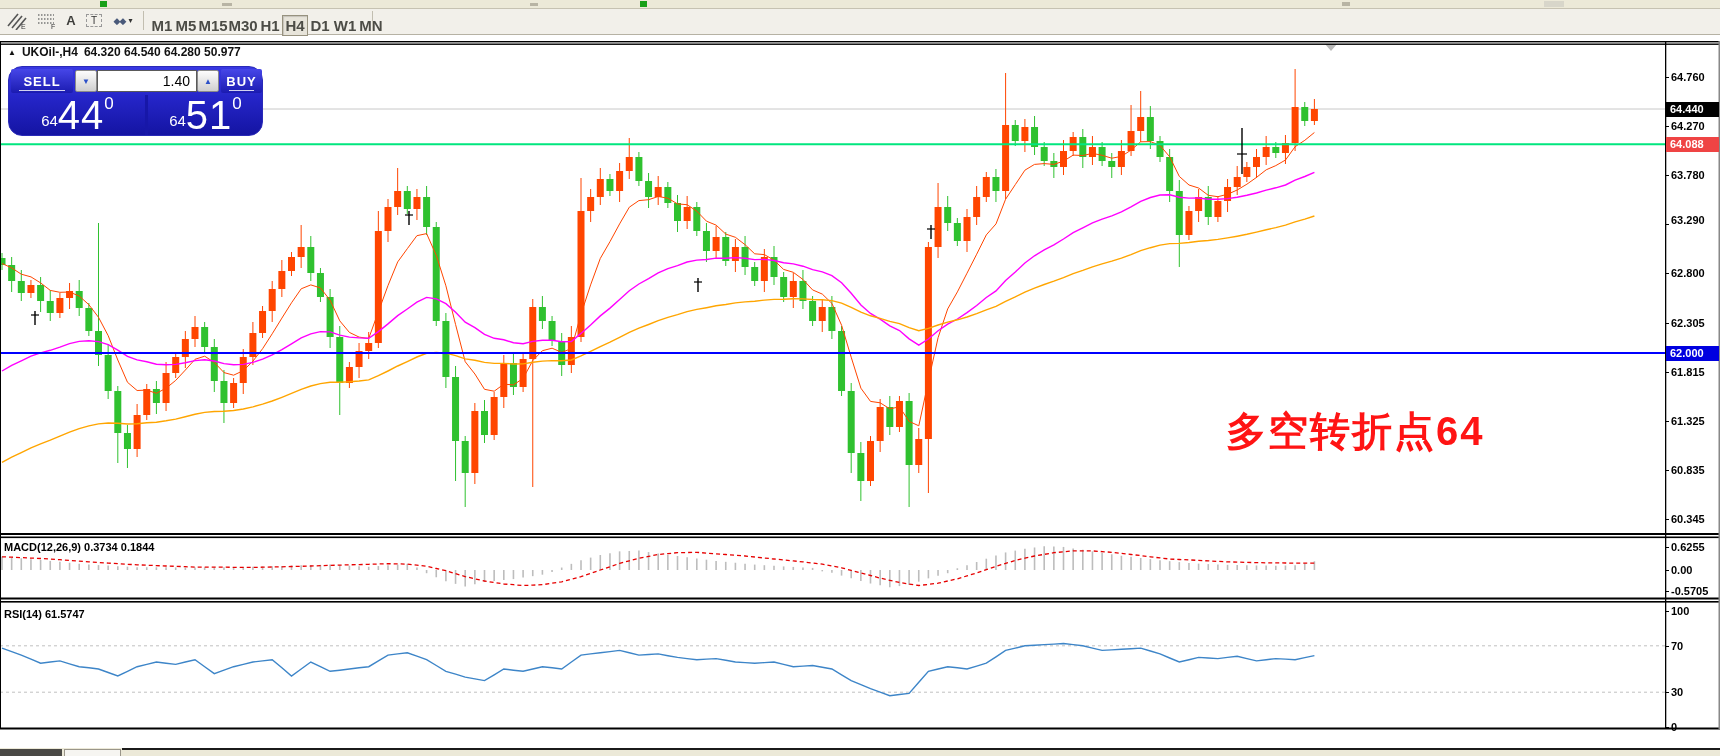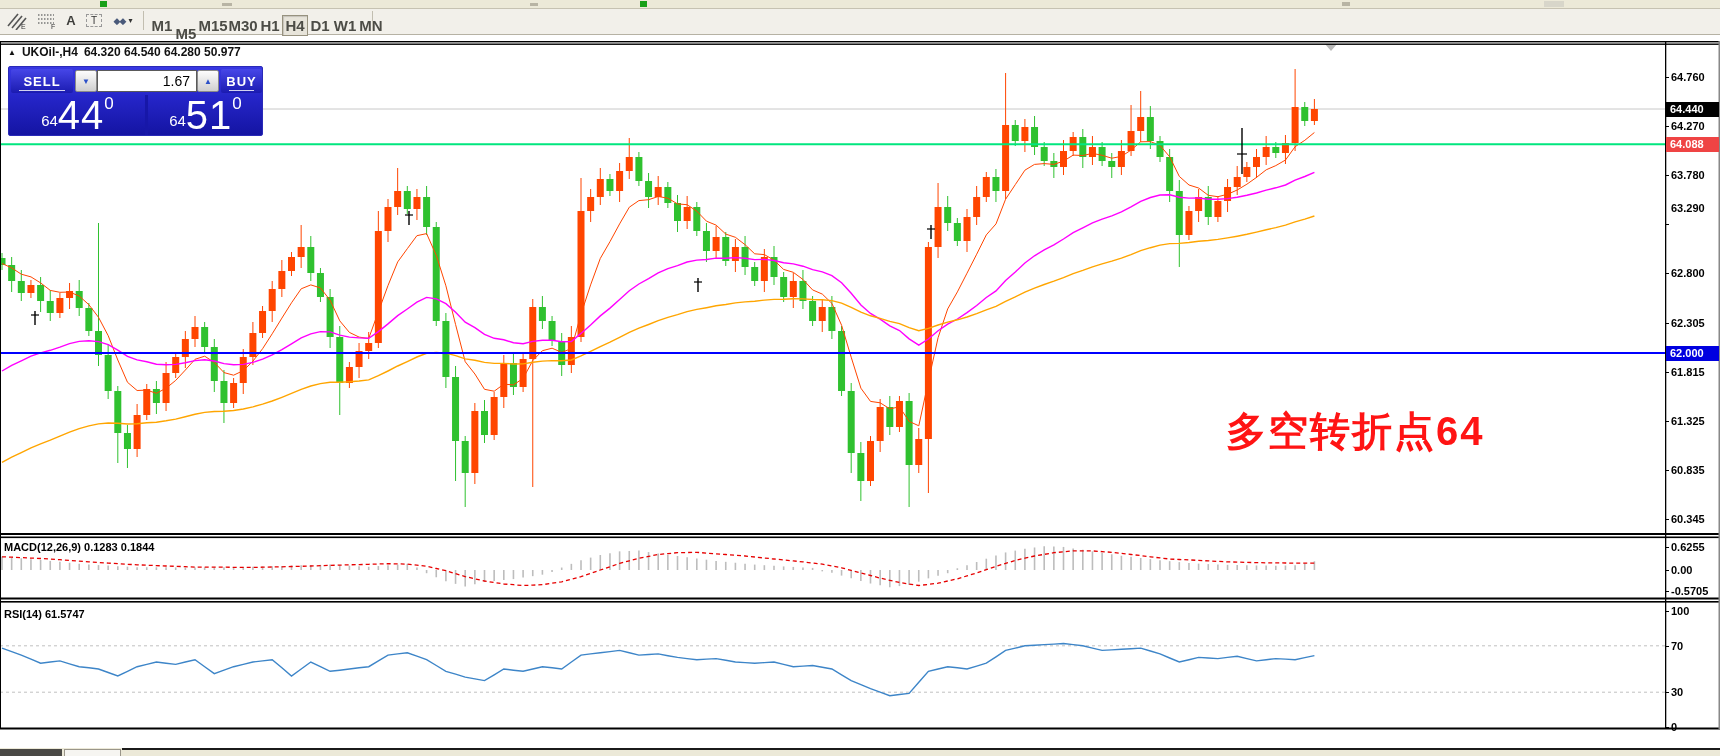--- a/index.html
+++ b/index.html
@@ -23,21 +23,21 @@
               font-weight:700;color:#000;white-space:nowrap;}
   .axis-tick{position:absolute;left:1665px;width:4px;height:1px;background:#000;}
   .badge{position:absolute;left:1666px;width:53px;height:15px;line-height:15px;font-size:11px;font-weight:700;
          color:#fff;text-align:left;padding-left:4px;box-sizing:border-box;white-space:nowrap;}
   .pane-label{position:absolute;font-size:11px;font-weight:700;color:#000;white-space:nowrap;}
   
   #chart-header{left:8px;top:45px;height:14px;font-size:12px;font-weight:700;color:#111;display:flex;align-items:center;gap:6px;}
   #chart-header .tri{font-size:8px;}
   
   #trade-panel{left:8px;top:66px;width:255px;height:70px;background:linear-gradient(180deg,#3838e2 0%,#2525c8 45%,#1414a2 100%);
-               border:1px solid #2a2ab8;border-radius:2px;box-sizing:border-box;}
+               border:1px solid #2a2ab8;border-radius:14px;box-sizing:border-box;}
   .trade-btn{position:absolute;height:24px;background:linear-gradient(180deg,#4646e8,#1b1bb0);
              color:#fff;font-size:13px;font-weight:700;display:flex;align-items:center;justify-content:center;
              letter-spacing:1px;border-radius:2px;}
   .trade-btn::after{content:"";position:absolute;left:8px;right:8px;bottom:2px;height:1px;background:rgba(255,255,255,.8);}
   .spin-btn{position:absolute;width:22px;height:22px;background:linear-gradient(180deg,#fdfdfd,#cfcfcf);
             border:1px solid #8a8a8a;box-sizing:border-box;display:flex;align-items:center;justify-content:center;
             font-size:8px;color:#2b50c8;border-radius:2px;}
   #volume-field{position:absolute;left:88px;top:3px;width:100px;height:22px;background:#fff;border:1px solid #5a5a5a;
                 box-sizing:border-box;font-size:14px;color:#000;text-align:right;padding-right:6px;line-height:20px;}
   .price-box{position:absolute;top:28px;height:40px;color:#fff;display:flex;align-items:flex-end;justify-content:center;padding-bottom:3px;box-sizing:border-box;}
@@ -85,21 +85,21 @@
   <div class="tool" style="left:84px;width:20px;">
     <span style="border:1px dashed #999;padding:0 4px;font-size:10px;color:#333;">T</span>
   </div>
   <div class="tool" style="left:108px;width:30px;">
     <span style="font-size:9px;color:#4a5a7a;letter-spacing:-1px;">◆◆</span>
     <span style="font-size:8px;color:#333;margin-left:3px;">▾</span>
   </div>
   <div class="vsep" style="left:143px;"></div>
   <div id="tf-container">
       <div class="tf-btn" style="left: 150px; width: 22px;">M1</div>
-      <div class="tf-btn" style="left: 174px; width: 22px; margin-top: 8px;">M5</div>
+      <div class="tf-btn" style="left: 174px; width: 22px;">M5</div>
       <div class="tf-btn" style="left: 198px; width: 28px;">M15</div>
       <div class="tf-btn" style="left: 228px; width: 28px;">M30</div>
       <div class="tf-btn" style="left: 258px; width: 22px;">H1</div>
       <div class="tf-btn active" style="left: 282px; width: 24px;">H4</div>
       <div class="tf-btn" style="left: 308px; width: 22px;">D1</div>
       <div class="tf-btn" style="left: 332px; width: 24px;">W1</div>
       <div class="tf-btn" style="left: 358px; width: 24px;">MN</div>
     </div>
   <div class="vsep" style="left:372px;"></div>
 </div>
@@ -550,21 +550,21 @@
       <rect x="1718.5" y="0" width="1.5" height="688" fill="#888"></rect>
     </svg>
   <div id="labels" class="abs" style="left:0;top:0;width:1720px;height:707px;pointer-events:none;">
       <div class="axis-tick" style="top:36.0px;"></div>
       <div class="axis-label" style="top:29.0px;">64.760</div>
       <div class="axis-tick" style="top:85.0px;"></div>
       <div class="axis-label" style="top:78.0px;">64.270</div>
       <div class="axis-tick" style="top:134.0px;"></div>
       <div class="axis-label" style="top:127.0px;">63.780</div>
       <div class="axis-tick" style="top:183.0px;"></div>
-      <div class="axis-label" style="top:160px;">63.290</div>
+      <div class="axis-label" style="top:172px;">63.290</div>
       <div class="axis-tick" style="top:232.0px;"></div>
       <div class="axis-label" style="top:225.0px;">62.800</div>
       <div class="axis-tick" style="top:281.5px;"></div>
       <div class="axis-label" style="top:274.5px;">62.305</div>
       <div class="axis-tick" style="top:330.5px;"></div>
       <div class="axis-label" style="top:323.5px;">61.815</div>
       <div class="axis-tick" style="top:379.5px;"></div>
       <div class="axis-label" style="top:372.5px;">61.325</div>
       <div class="axis-tick" style="top:428.5px;"></div>
       <div class="axis-label" style="top:421.5px;">60.835</div>
@@ -594,39 +594,39 @@
   <span class="tri">▲</span>
   <span>UKOil-,H4</span>
   <span>64.320 64.540 64.280 50.977</span>
 </div>
 
 <div id="trade-panel" class="abs">
   <div class="trade-btn" style="left:2px;top:2px;width:62px;">SELL</div>
   <div class="spin-btn" style="left:66px;top:3px;">
       <span>▼</span>
     </div>
-  <div id="volume-field">1.67</div>
+  <div id="volume-field">1.40</div>
   <div class="spin-btn" style="left:188px;top:3px;">
       <span>▲</span>
     </div>
   <div class="trade-btn" style="left:212px;top:2px;width:41px;">BUY</div>
   <div class="price-box" style="left:2px;width:133px;">
     <span class="price-small">64</span>
     <span class="price-big">44</span>
     <span class="price-sup">0</span>
   </div>
   <div class="abs" style="left:136px;top:28px;width:3px;height:40px;background:#1717a8;"></div>
   <div class="price-box" style="left:140px;width:113px;">
     <span class="price-small">64</span>
     <span class="price-big">51</span>
     <span class="price-sup">0</span>
   </div>
 </div>
 
-<div class="pane-label abs" style="left:4px;top:541px;">MACD(12,26,9) 0.1283 0.1844</div>
+<div class="pane-label abs" style="left:4px;top:541px;">MACD(12,26,9) 0.3734 0.1844</div>
 <div class="pane-label abs" style="left:4px;top:608px;">RSI(14) 61.5747</div>
 
 <div id="annotation" class="abs">多空转折点64</div>
 
 <div id="tab-strip" class="abs">
   <div id="tab-dark"></div>
   <div id="tab-light"></div>
   <div id="tab-line"></div>
 </div>
 

